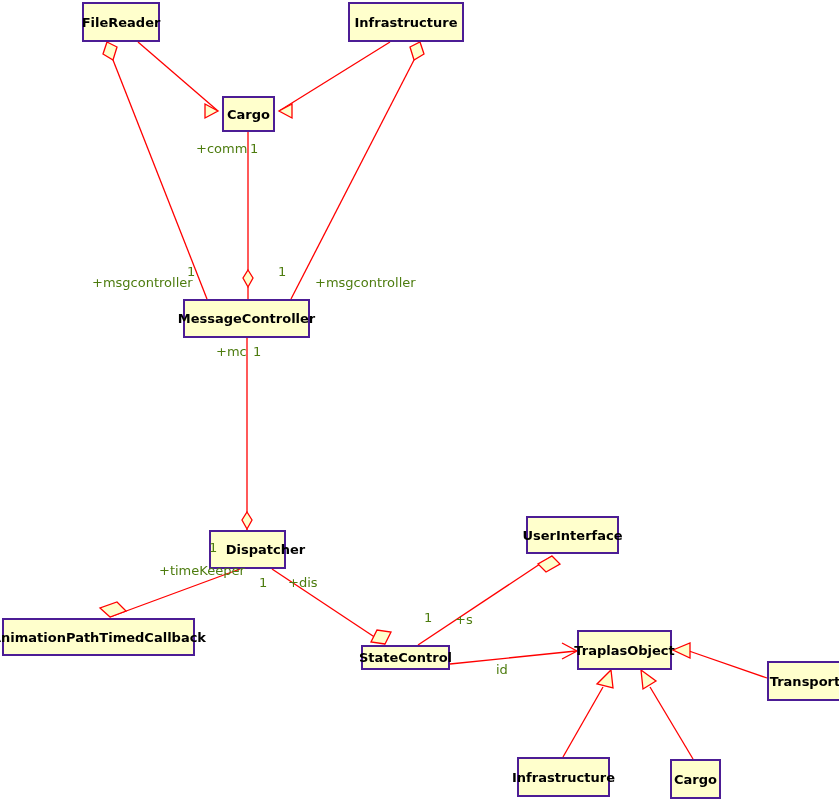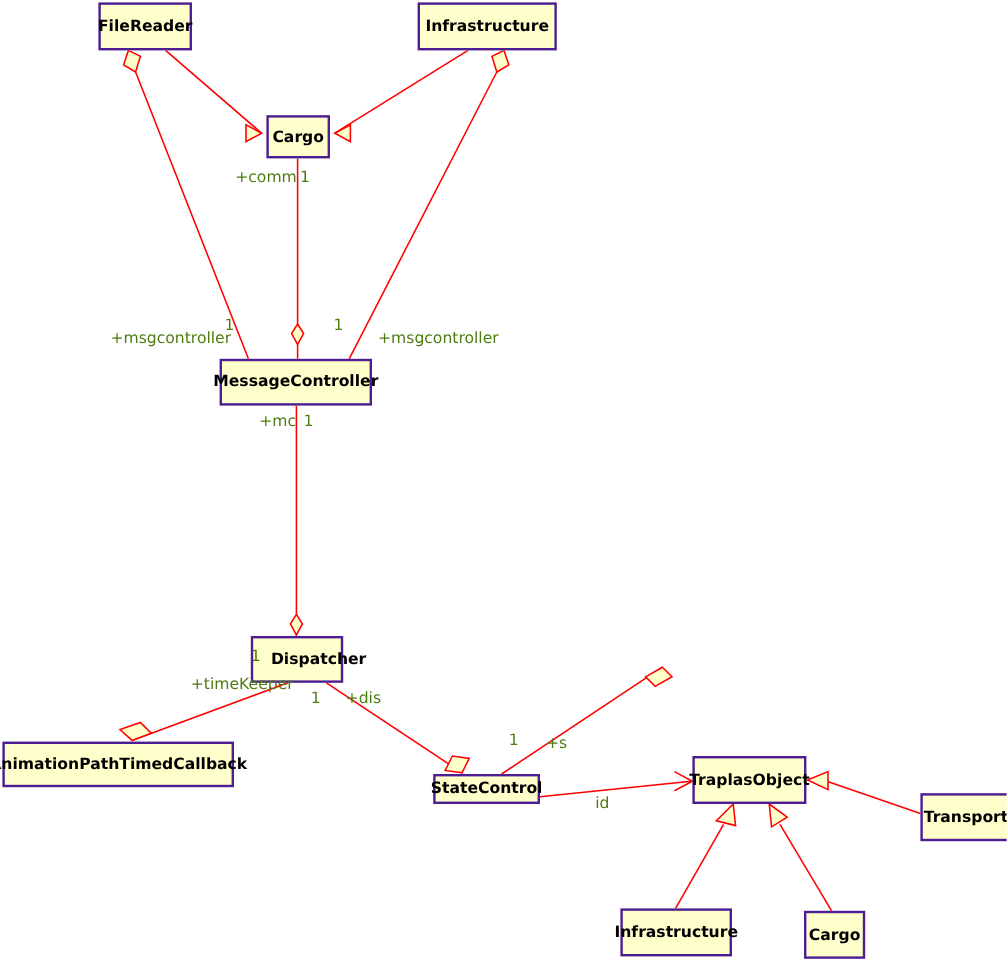--- a/index.html
+++ b/index.html
@@ -143,20 +143,23 @@
   </div>
 
   <div class="uml-class" style="left:2px; top:618px; width:193px; height:38px;">
     <span>AnimationPathTimedCallback</span>
   </div>
 
   <div class="uml-class" style="left:361px; top:645px; width:89px; height:25px;">
     <span>StateControl</span>
   </div>
 
+  <div class="uml-class" style="left:526px; top:516px; width:93px; height:38px;">
+    <span>UserInterface</span>
+  </div>
 
   <div class="uml-class" style="left:577px; top:630px; width:95px; height:40px;">
     <span>TraplasObject</span>
   </div>
 
   <div class="uml-class" style="left:767px; top:661px; width:76px; height:40px;">
     <span>Transport</span>
   </div>
 
   <div class="uml-class" style="left:517px; top:757px; width:93px; height:40px;">

